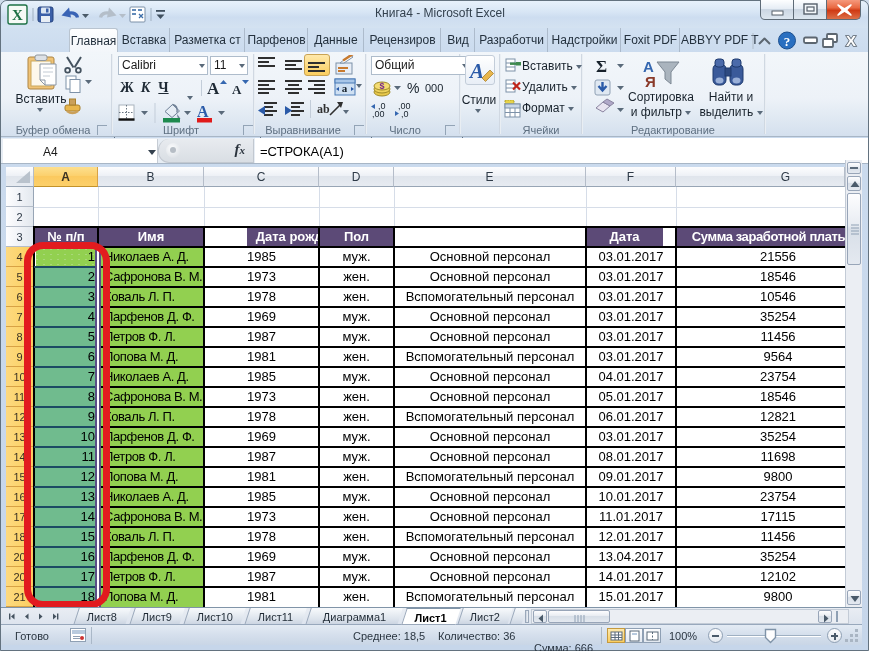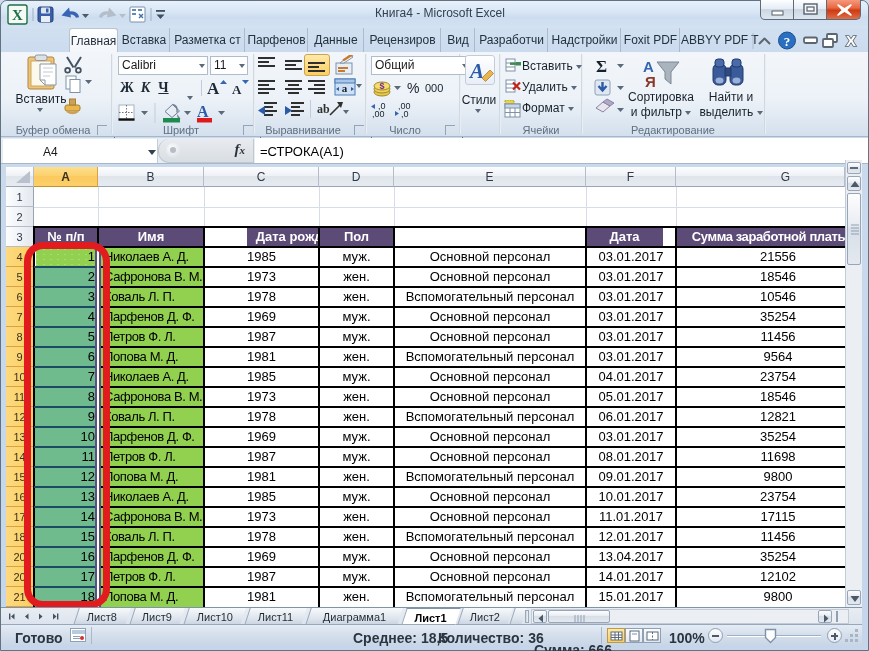--- a/index.html
+++ b/index.html
@@ -779,21 +779,21 @@
         </svg></div>
  <div class="sbtn" style="right:16px;top:0px;width:14px;height:13px;"><svg width="14" height="13">
           <path d="M5 2.5 L9.5 6.5 L5 10.5 Z" fill="#4a5a6a"></path>
         </svg></div>
  <div class="abs" style="right:2px;top:1px;width:10px;height:11px;border-left:2px solid #8fa0b4;"></div>
 </div>
 </div>
 <style>
 #statusbar { position:absolute; left:1px; top:624px; width:861px; height:21px;
   background:linear-gradient(180deg,#e4ebf4 0%,#d5dfec 50%,#c9d6e6 100%);
-  border-top:1px solid #98a8bc; font-size:14px; color:#2a3540;font-weight:bold; }
+  border-top:1px solid #98a8bc; font-size:11px; color:#2a3540; }
 .vbtn { position:absolute; top:3px; width:18px; height:15px; border:1px solid #8fa0b4;
   background:linear-gradient(180deg,#fbfcfd,#e2e8f0); }
 .vbtn.on { background:linear-gradient(180deg,#fde9ad,#fbce5f); border-color:#c59a3f; }
 </style>
 <div id="statusbar">
  <div class="abs" style="left:14px;top:5px;">Готово</div>
  <div class="abs" style="left:69px;top:3px;width:16px;height:14px;border:1px solid #8fa0b4;background:#fff;">
    <div style="position:absolute;left:1px;top:1px;width:13px;height:4px;background:#b8cade;"></div>
    <div style="position:absolute;left:2px;top:7px;width:7px;height:1px;background:#8fa0b4;"></div>
    <div style="position:absolute;left:2px;top:9px;width:7px;height:1px;background:#8fa0b4;"></div>

